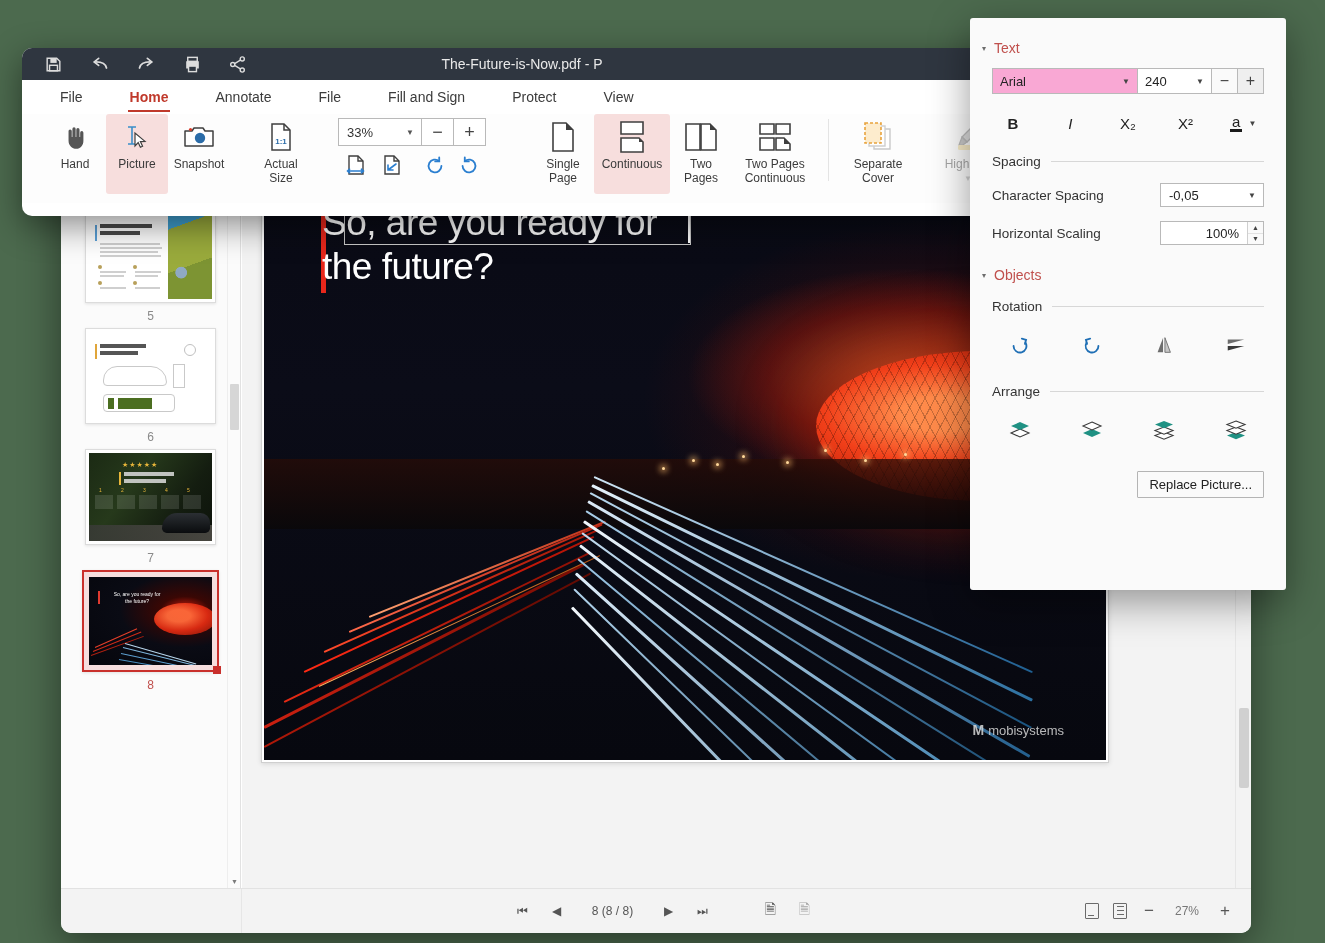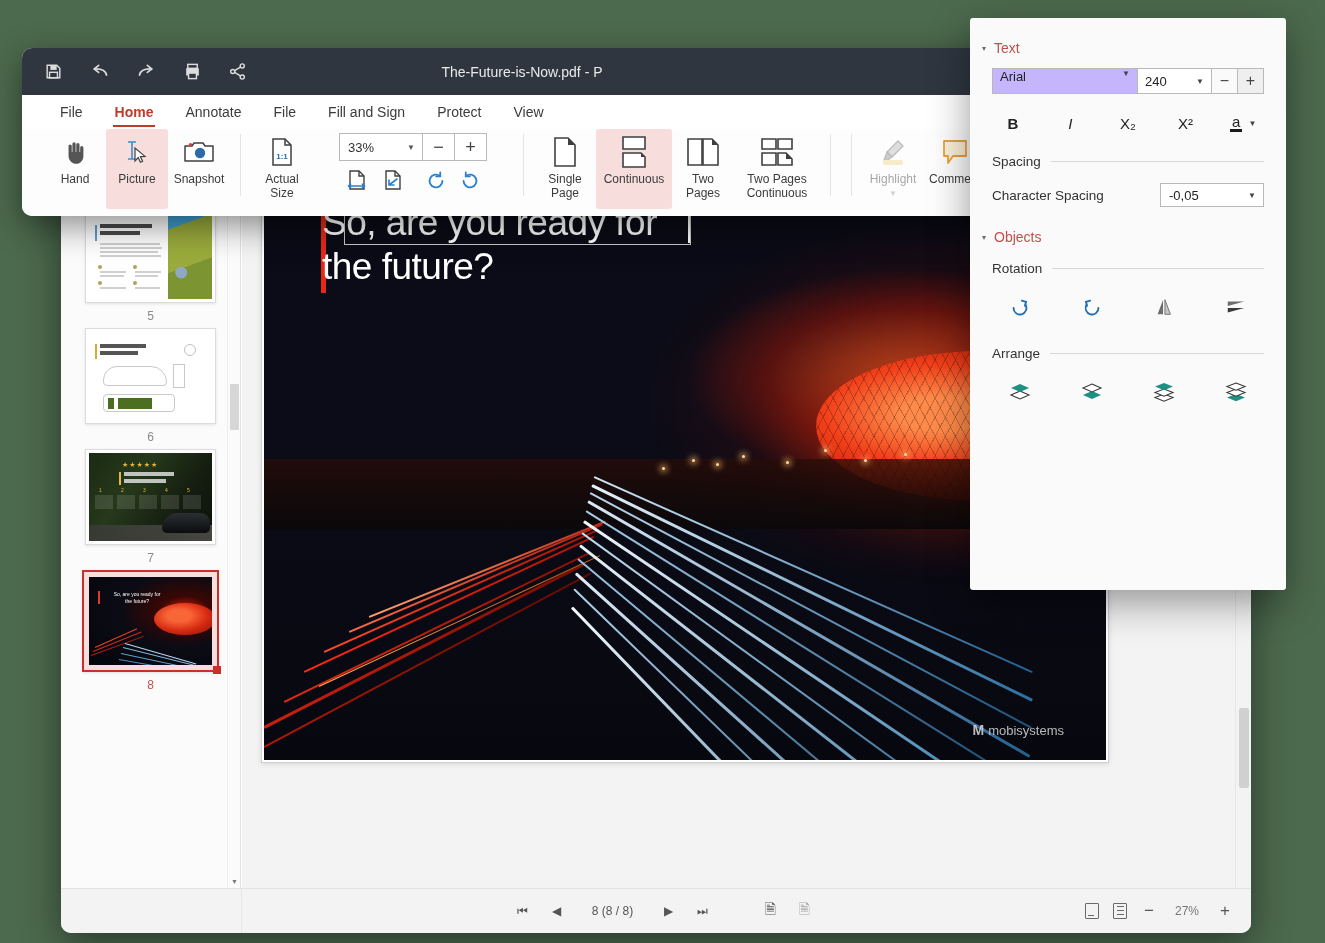--- a/index.html
+++ b/index.html
@@ -226,31 +226,31 @@
   .viewmode-icon.one::after{content:'';position:absolute;left:2px;bottom:2px;width:6px;height:1.4px;background:#6a6a6a;}
 
   
   #ribbon-card {
     position:absolute; left:22px; top:48px; width:1000px; height:168px;
     background:#fff; border-radius:10px;
     box-shadow: 0 10px 34px rgba(0,0,0,0.45);
     overflow:hidden;
   }
   #qat {
-    height:47px; background:#2f3640; display:flex; align-items:center;
+    height:32px; background:#2f3640; display:flex; align-items:center;
     padding-left:22px; gap:26px; position:relative;
   }
   .qat-icon { color:#e6e6e6; cursor:pointer; display:flex; align-items:center; }
   #win-title {
     position:absolute; right:0; left:0; text-align:center;
     color:#e9e9e9; font-size:14px; pointer-events:none;
   }
   #tabs {
     height:34px; background:#fff; display:flex; align-items:center;
-    padding-left:22px; gap:0;
+    padding-left:22px; gap:15px;
   }
   .tab {
     font-size:14px; color:#3b3b3b; padding:0 16px; height:34px;
     display:flex; align-items:center; cursor:pointer; position:relative;
   }
   .tab.active { color:#c0392b; font-weight:bold; }
   .tab.active::after {
     content:''; position:absolute; left:14px; right:14px; bottom:2px; height:2px; background:#c0392b;
   }
   #ribbon-body {
@@ -291,21 +291,21 @@
   #ep-header { display:flex; align-items:center; justify-content:space-between; padding:18px 18px 0 22px; }
   #ep-title { color:#c0504d; font-size:18px; }
   .section-head {
     display:flex; align-items:center; gap:8px; color:#c0504d; font-size:14px;
     padding-left:12px; margin-top:22px;
   }
   .tri { font-size:8px; color:#6d6d6d; }
 
   #font-row { margin-top:12px; display:flex; padding:0 22px; height:26px; }
   #font-name {
-    width:146px; border:1px solid #b9b9b9; background:#c4b5fd; display:flex; align-items:flex-start;
+    width:146px; border:1px solid #b9b9b9; background:#f9a8d4; display:flex; align-items:center;
     padding-left:7px; font-size:13px; color:#222; position:relative; cursor:pointer;
   }
   #font-size {
     width:74px; border:1px solid #b9b9b9; border-left:none; background:#fff;
     display:flex; align-items:center; padding-left:7px; font-size:13px; color:#222;
     position:relative; cursor:pointer;
   }
   .dd-caret { position:absolute; right:7px; font-size:8px; color:#444; }
   .fs-step { width:26px; border:1px solid #b9b9b9; border-left:none; background:#fafafa;
      display:flex;align-items:center;justify-content:center;font-size:16px;color:#444;cursor:pointer;}
@@ -769,20 +769,33 @@
             </svg>
           </div>
           <div class="rbtn-label">
             <span>Two Pages</span><br>
             <span>Continuous</span>
           </div>
         </div>
 
         <div class="rsep"></div>
 
+        <div class="rbtn" style="width:78px;">
+          <div class="ico">
+            <svg width="34" height="32" viewBox="0 0 34 32">
+              <path d="M13 8h16v20H13z" fill="#fff" stroke="#c9c9c9" stroke-width="1.4"></path>
+              <path d="M8 5h16v20H8z" fill="#fff" stroke="#cfcfcf" stroke-width="1.4"></path>
+              <path d="M4 2h16v20H4z" fill="#fdeccd" stroke="#e8a33d" stroke-width="1.6" stroke-dasharray="3 2"></path>
+            </svg>
+          </div>
+          <div class="rbtn-label">
+            <span>Separate</span><br>
+            <span>Cover</span>
+          </div>
+        </div>
       </div>
 
       <div class="rsep"></div>
 
       <div class="rgroup">
         <div class="rbtn disabled">
           <div class="ico">
             <svg width="30" height="28" viewBox="0 0 30 28">
               <path d="M20 3l5 5-11 11-5-5z" fill="#b9b9b9" stroke="#6e6e6e" stroke-width="1.3"></path>
               <path d="M9 14l5 5-4 3H6z" fill="#8f8f8f" stroke="#6e6e6e" stroke-width="1.2"></path>
@@ -845,20 +858,30 @@
     </div>
 
     <div class="field-row">
       <span class="field-label">Character Spacing</span>
       <div class="combo">
         <span>-0,05</span>
         <span class="dd-caret">▼</span>
       </div>
     </div>
 
+    <div class="field-row">
+      <span class="field-label">Horizontal Scaling</span>
+      <div class="spin">
+        <span class="val">100%</span>
+        <div class="arrows">
+          <div>▲</div>
+          <div>▼</div>
+        </div>
+      </div>
+    </div>
 
     <div class="section-head">
       <span class="tri">▾</span>
       <span>Objects</span>
     </div>
 
     <div class="sub-head">
       <span class="lbl">Rotation</span>
       <span class="rule"></span>
     </div>
@@ -917,15 +940,18 @@
       </div>
       <div class="icon-cell">
         <svg width="24" height="22" viewBox="0 0 24 22">
           <path d="M12 13l9 3.6-9 3.6-9-3.6z" fill="#1f9183"></path>
           <path d="M12 8l9 3.6-9 3.6-9-3.6z" fill="#fff" stroke="#3a3a3a" stroke-width="1.1"></path>
           <path d="M12 2l9 3.6-9 3.6-9-3.6z" fill="#fff" stroke="#3a3a3a" stroke-width="1.1"></path>
         </svg>
       </div>
     </div>
 
+    <div id="replace-row">
+      <div id="replace-btn">Replace Picture...</div>
+    </div>
   </div>
 
 </div>
 
 </body></html>

